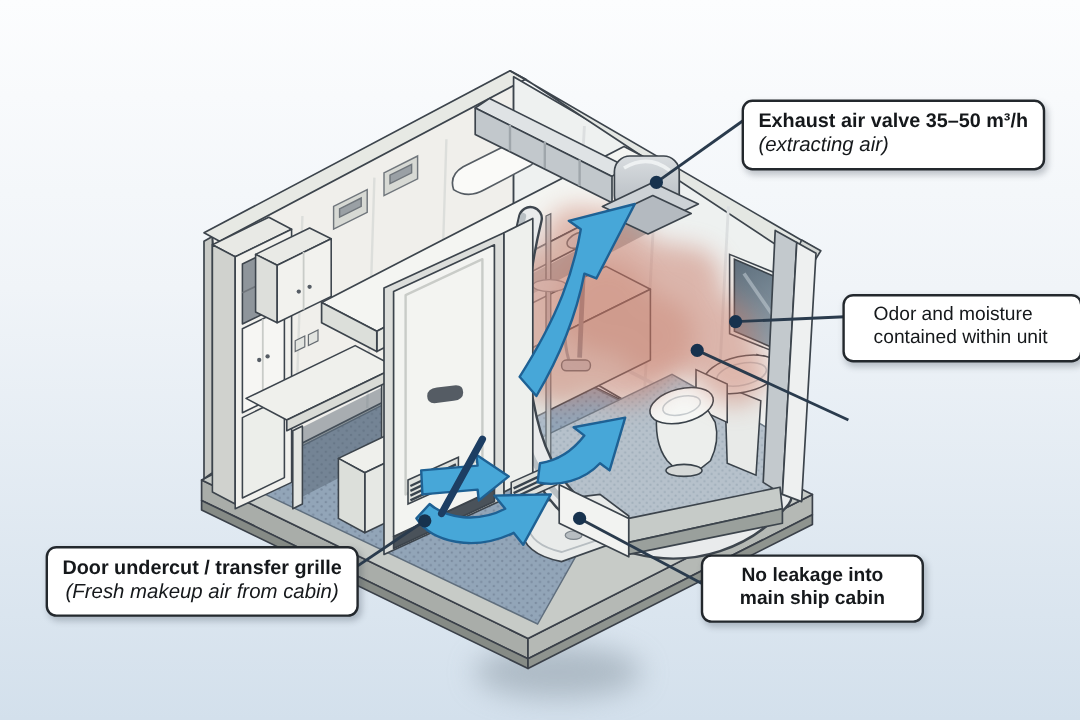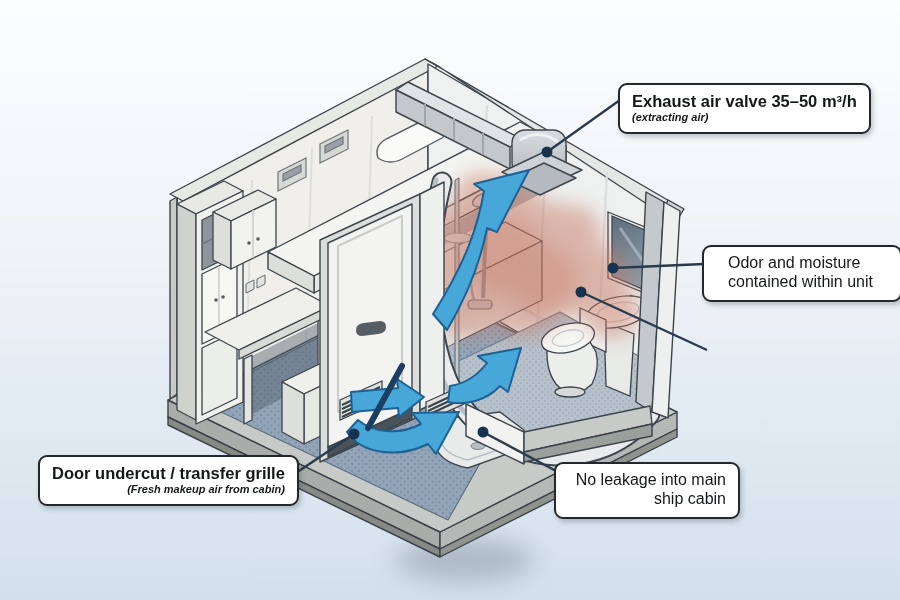--- a/index.html
+++ b/index.html
@@ -3,28 +3,28 @@
 <meta charset="utf-8">
 <style>
   html,body{margin:0;padding:0;background:#e8eef4;font-family:"Liberation Sans",sans-serif;}
   #stage{position:relative;width:900px;height:600px;overflow:hidden;
          background:linear-gradient(180deg,#fcfdfe 0%,#f0f4f8 40%,#d3e0ec 100%);}
   #scene{position:absolute;left:0;top:0;}
   .callout{position:absolute;background:#ffffff;border:2px solid #23282d;border-radius:9px;
            padding:7px 12px 8px;box-shadow:2px 3px 5px rgba(50,60,75,.28);
            color:#15181b;line-height:1.18;}
   .callout .t{font-weight:bold;font-size:16.5px;white-space:nowrap;}
-  .callout .s{font-style:italic;font-size:11px;white-space:nowrap;font-weight:bold;}
+  .callout .s{font-style:italic;font-size:17px;white-space:nowrap;}
   .callout .p{font-size:16px;}
-  .center{text-align:right;}
+  .center{text-align:center;}
   #co-exhaust{left:618px;top:83px;}
   #co-odor{left:702px;top:245px;width:160px;padding-left:24px;}
   #co-negative{left:705px;top:336px;}
   #co-undercut{left:38px;top:455px;}
-  #co-leakage{left:554px;top:462px;width:158px;}
+  #co-leakage{left:584px;top:462px;width:158px;font-weight:bold;}
 </style>
 </head>
 <body>
 
 <div id="stage">
 
 <svg id="scene" width="900" height="600" viewBox="0 0 900 600">
   <defs>
     <pattern id="carpetDots" width="7" height="7" patternUnits="userSpaceOnUse">
       <rect width="7" height="7" fill="#92a5b8"></rect>

